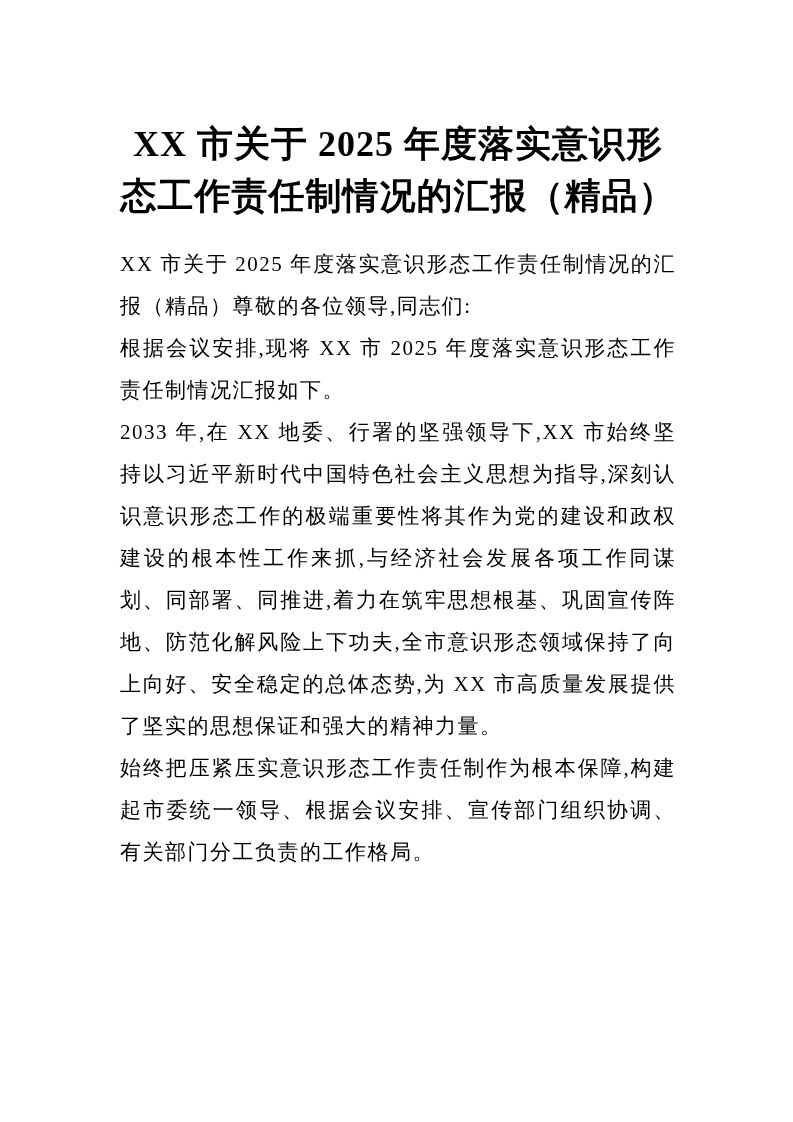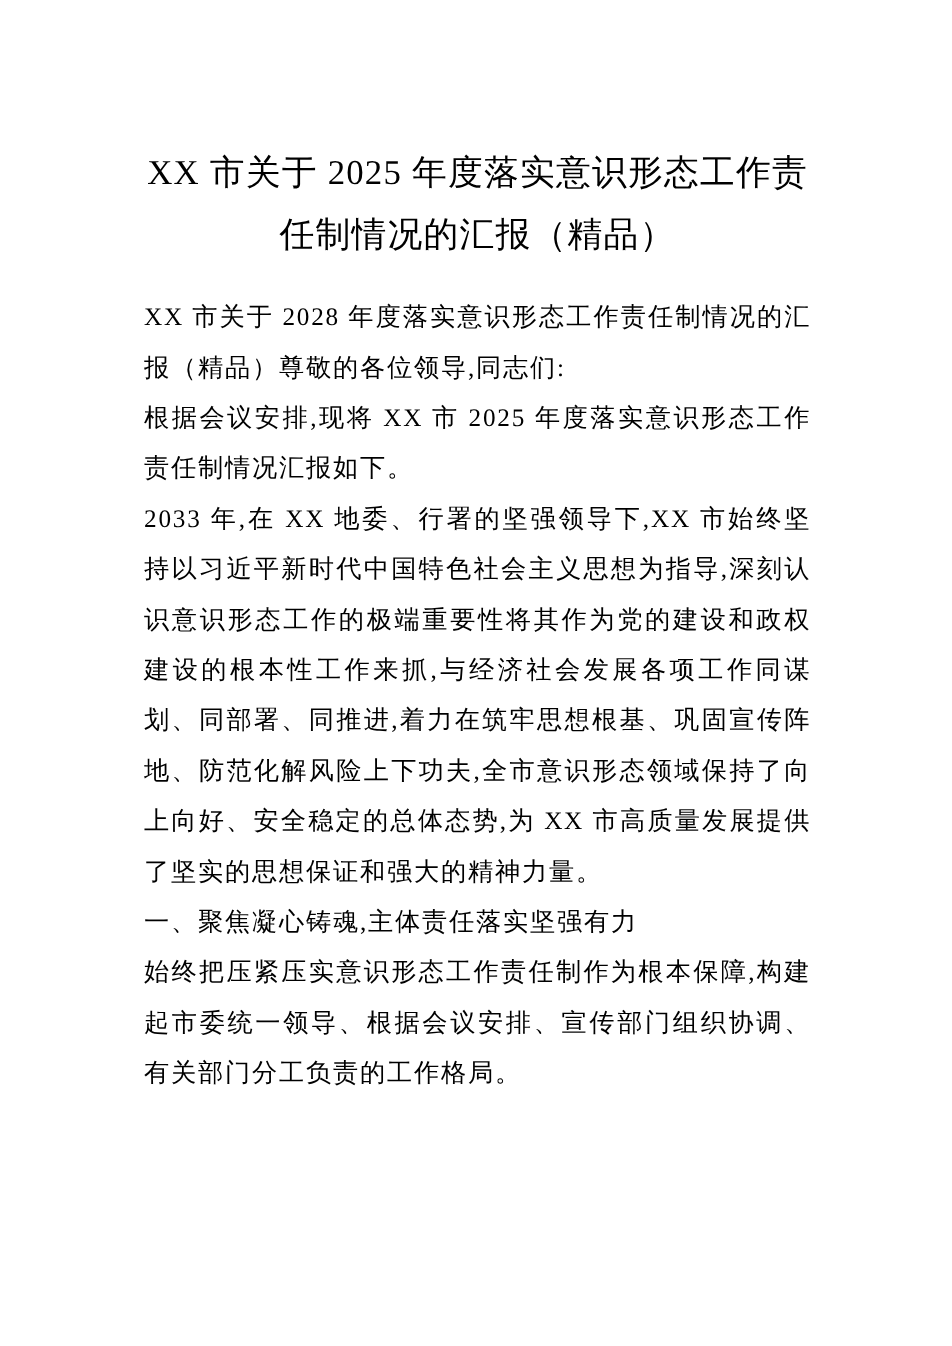--- a/index.html
+++ b/index.html
@@ -13,22 +13,22 @@
     height: 1122px;
     margin: 0 auto;
     background: #ffffff;
     box-sizing: border-box;
     padding: 118px 117px 0 120px;
     overflow: hidden;
     color: #000000;
     font-family: "Liberation Serif", "DejaVu Serif", serif;
   }
   .doc-title {
-    font-size: 29px;
-    font-weight: 400;
+    font-size: 36px;
+    font-weight: 700;
     line-height: 52px;
     text-align: center;
     margin: 0 0 21px 0;
     letter-spacing: 1px;
   }
   .para {
     font-size: 21px;
     line-height: 42px;
     margin: 0;
     text-align: justify;
@@ -36,23 +36,22 @@
     letter-spacing: 1.5px;
     word-break: break-all;
   }
 </style>
 </head>
 <body>
 
 <div class="page">
   <h1 class="doc-title">XX 市关于 2025 年度落实意识形态工作责任制情况的汇报（精品）</h1>
 
-  <p class="para">XX 市关于 2028 年度落实意识形态工作责任制情况的汇报（精品）尊敬的各位领导,同志们:</p>
+  <p class="para">XX 市关于 2025 年度落实意识形态工作责任制情况的汇报（精品）尊敬的各位领导,同志们:</p>
 
   <p class="para">根据会议安排,现将 XX 市 2025 年度落实意识形态工作责任制情况汇报如下。</p>
 
   <p class="para">2033 年,在 XX 地委、行署的坚强领导下,XX 市始终坚持以习近平新时代中国特色社会主义思想为指导,深刻认识意识形态工作的极端重要性将其作为党的建设和政权建设的根本性工作来抓,与经济社会发展各项工作同谋划、同部署、同推进,着力在筑牢思想根基、巩固宣传阵地、防范化解风险上下功夫,全市意识形态领域保持了向上向好、安全稳定的总体态势,为 XX 市高质量发展提供了坚实的思想保证和强大的精神力量。</p>
 
-  <p class="para">一、聚焦凝心铸魂,主体责任落实坚强有力</p>
 
   <p class="para">始终把压紧压实意识形态工作责任制作为根本保障,构建起市委统一领导、根据会议安排、宣传部门组织协调、有关部门分工负责的工作格局。</p>
 
 </div>
 
 </body></html>

